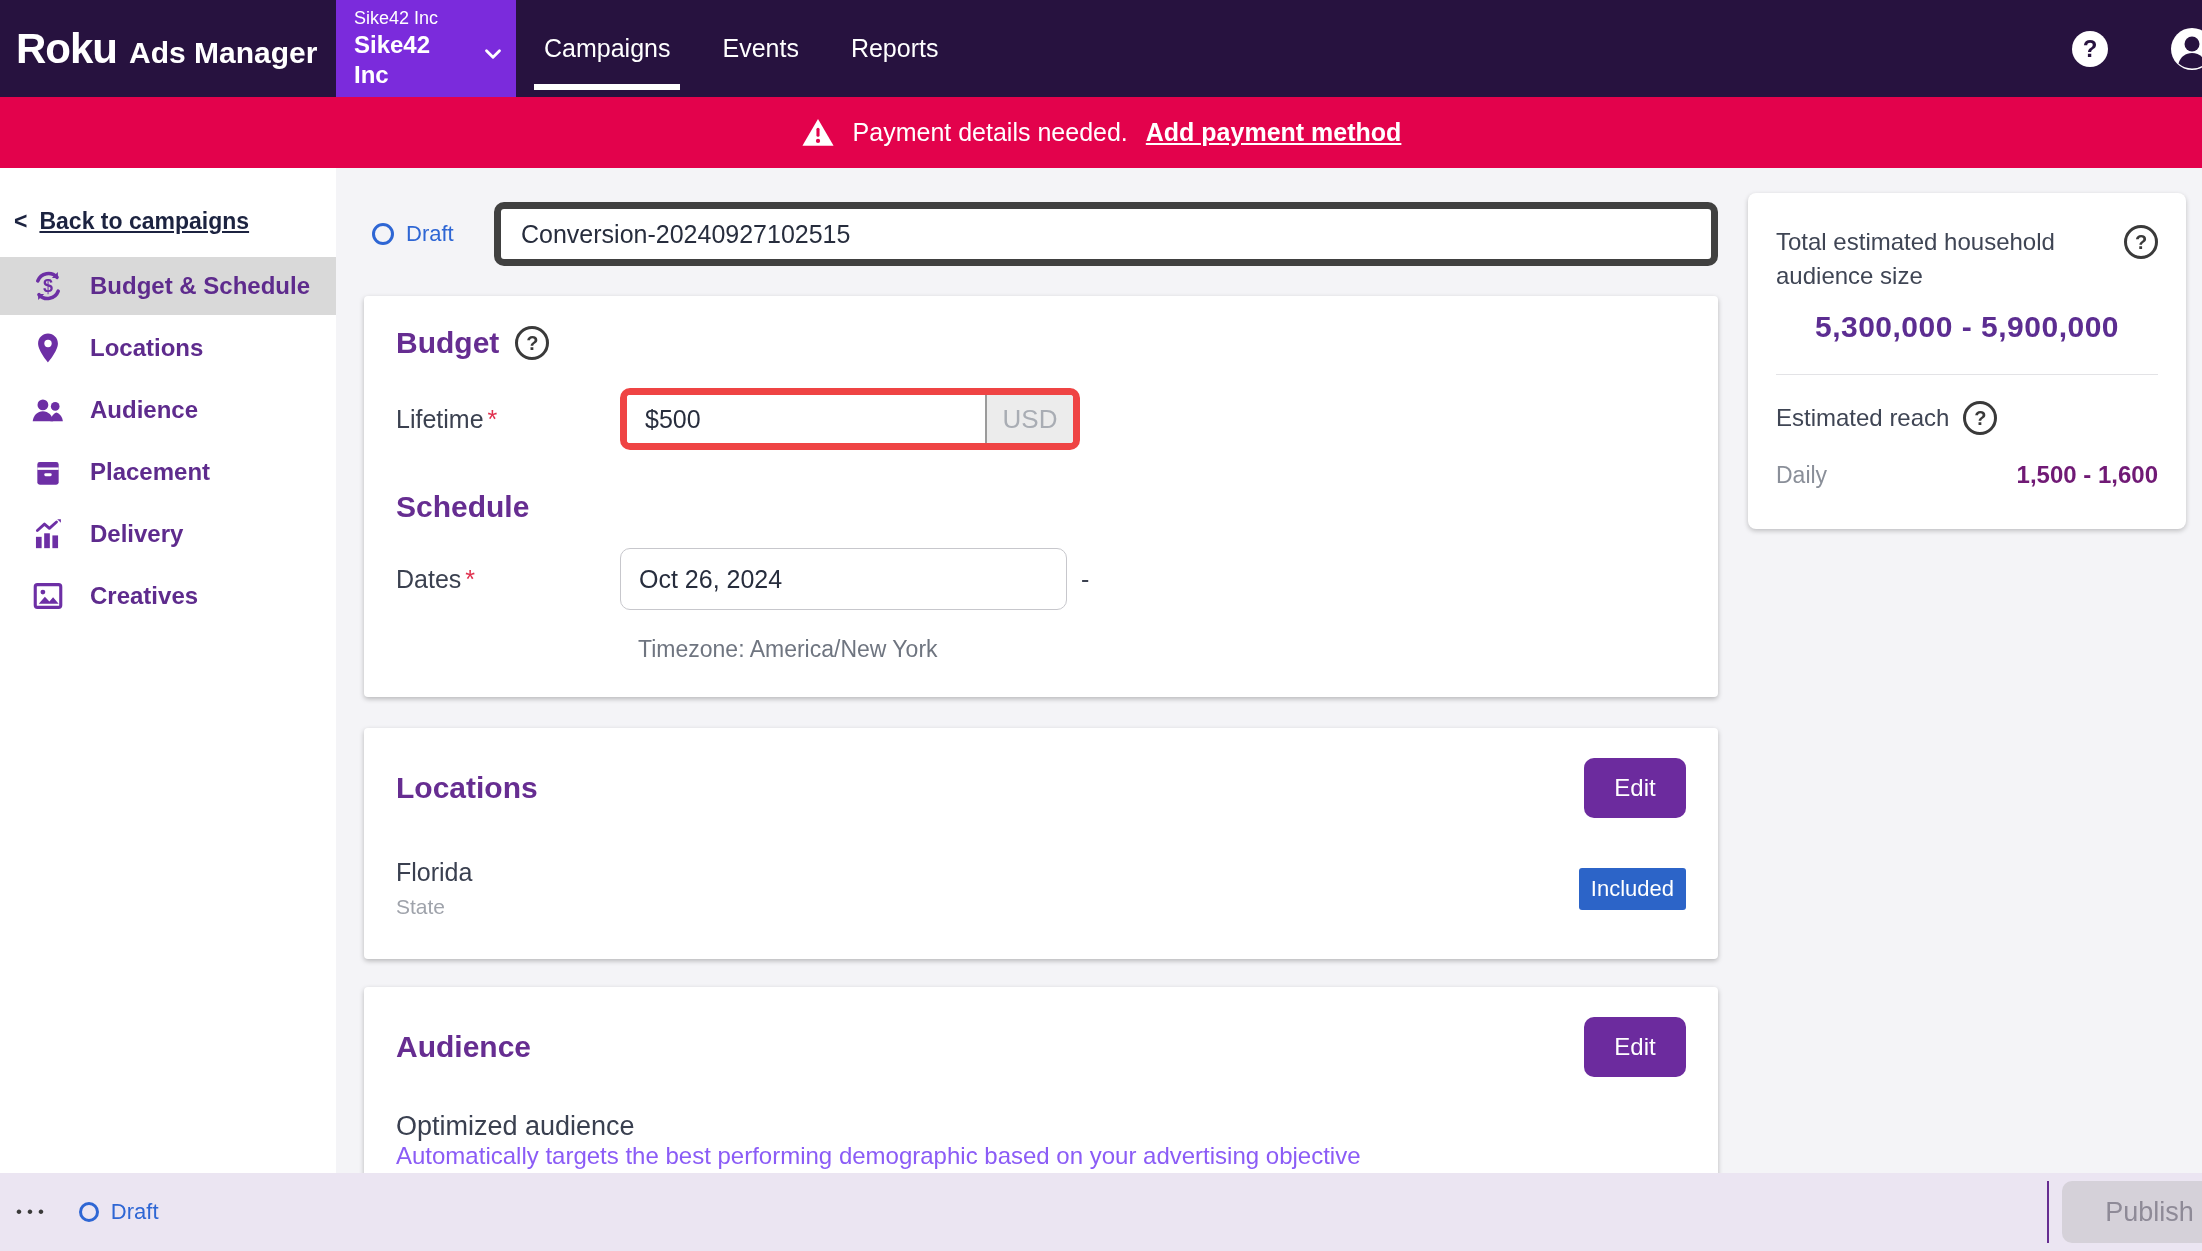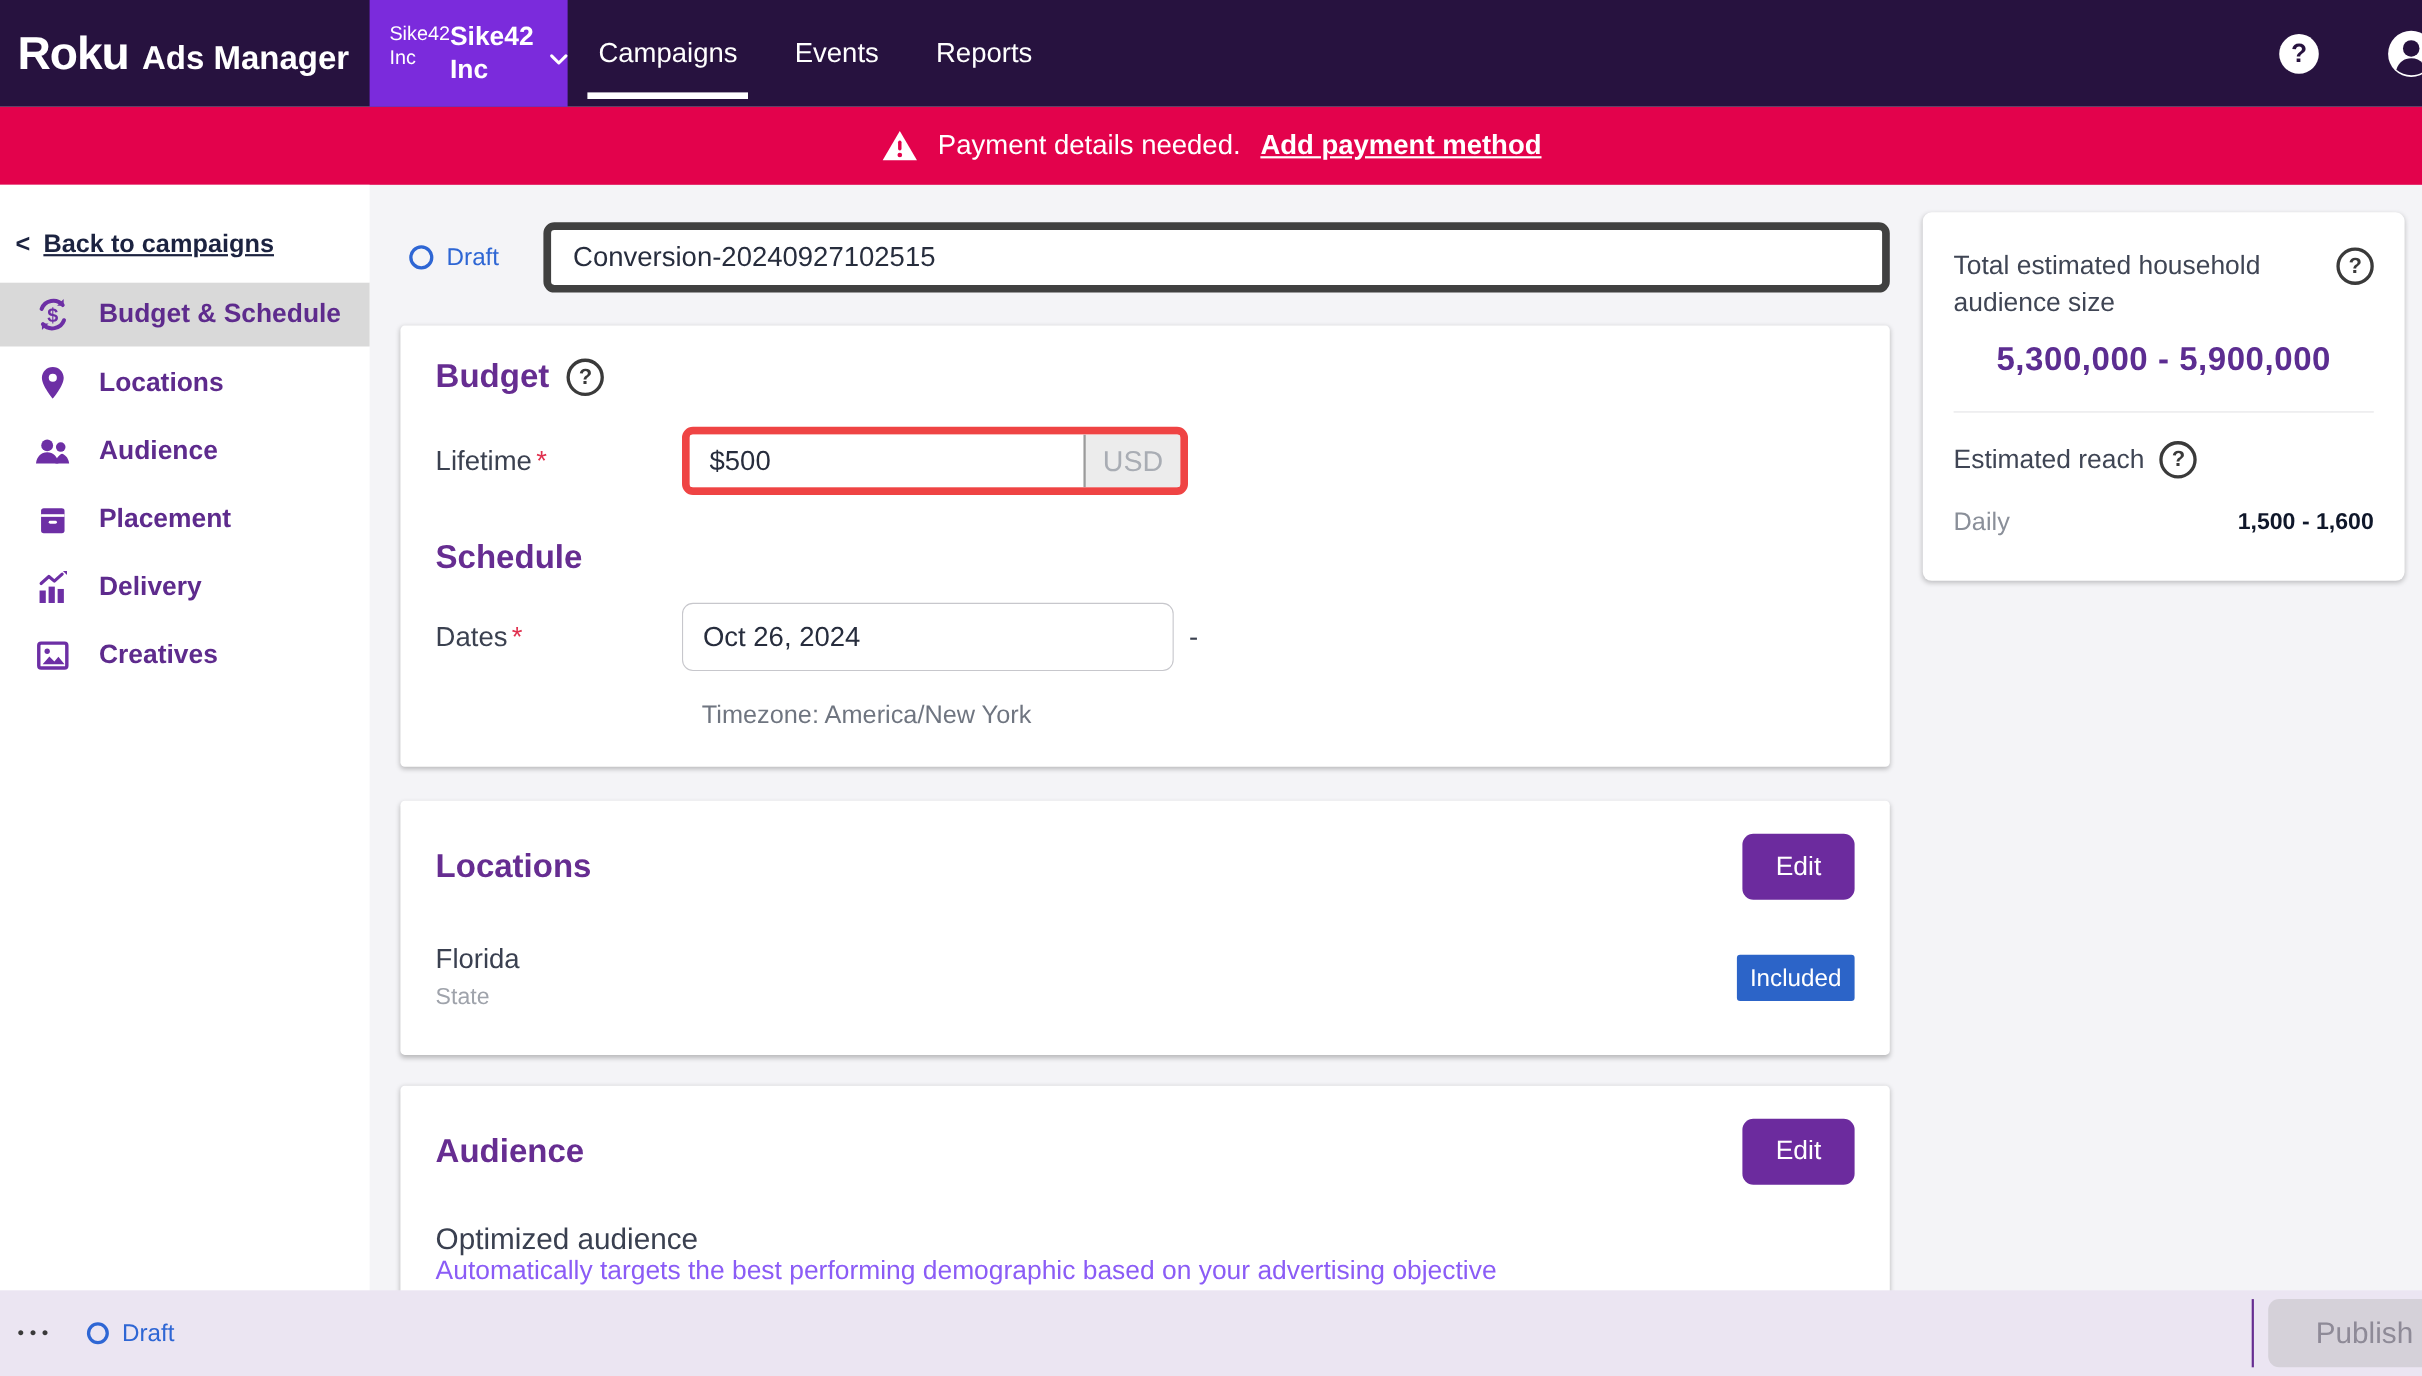--- a/index.html
+++ b/index.html
@@ -5,21 +5,21 @@
   * { margin:0; padding:0; box-sizing:border-box; font-family:"Liberation Sans", sans-serif; }
   html,body { width:2202px; height:1251px; overflow:hidden; background:#f4f4f7; }
   #app { position:relative; width:2202px; height:1251px; overflow:hidden; background:#f4f4f7; }
 
   
   .navbar { height:97px; background:#27123f; display:flex; align-items:center; color:#fff; position:relative; }
   .brand { width:336px; flex:0 0 336px; display:flex; align-items:baseline; padding-left:16px; gap:12px; }
   .brand-logo { font-size:42px; font-weight:800; letter-spacing:-1px; }
   .brand-suffix { font-size:30px; font-weight:600; }
   .account-box { width:180px; height:97px; background:#7b2bdc; display:flex; align-items:center; padding:0 10px 0 18px; cursor:pointer; }
-  .account-text { display:flex; flex-direction:row; line-height:1.25; }
+  .account-text { display:flex; flex-direction:column; line-height:1.25; }
   .account-label { font-size:18px; font-weight:400; }
   .account-name { font-size:24px; font-weight:700; }
   .account-chevron { margin-left:10px; margin-top:10px; }
   .nav-links { display:flex; margin-left:26px; gap:48px; height:97px; align-items:center; }
   .nav-link { position:relative; font-size:25px; font-weight:500; color:#fff; padding:0 2px; cursor:pointer; }
   .nav-link.active::after { content:""; position:absolute; left:-8px; right:-8px; bottom:-27px; height:6px; background:#fff; }
   .nav-right { margin-left:auto; display:flex; align-items:center; gap:62px; padding-right:0; }
   .help-bubble { width:36px; height:36px; border-radius:50%; background:#fff; color:#27123f; font-weight:800; font-size:24px; display:flex; align-items:center; justify-content:center; cursor:pointer; }
   .profile-icon { width:44px; height:44px; margin-right:-12px; cursor:pointer; flex:0 0 auto; }
 
@@ -79,21 +79,21 @@
   
   .estimate-panel { position:absolute; left:1412px; top:25px; width:438px; background:#fff; border-radius:8px; box-shadow:0 2px 5px rgba(0,0,0,0.22); padding:32px 28px 40px; }
   .est-head { display:flex; justify-content:space-between; }
   .est-title { width:300px; font-size:24px; color:#3f4554; line-height:1.4; }
   .est-number { margin-top:18px; text-align:center; font-size:30px; font-weight:800; color:#5c2d91; letter-spacing:0.5px; }
   .est-divider { border:none; border-top:1px solid #e3e3e6; margin:30px 0 26px; }
   .reach-head { display:flex; align-items:center; gap:14px; }
   .reach-title { font-size:24px; color:#3f4554; }
   .daily-row { display:flex; justify-content:space-between; align-items:center; margin-top:26px; }
   .daily-label { font-size:23px; color:#8a8f99; }
-  .daily-value { font-size:21px; font-weight:800; color:#0f172a; }
+  .daily-value { font-size:24px; font-weight:800; color:#701a75; }
   .freq-note { margin-top:18px; font-size:24px; color:#3f4554; line-height:1.45; }
   .freq-note b { color:#4f2d7f; font-weight:800; }
 
   
   .footer-bar { position:absolute; left:0; bottom:0; width:2202px; height:78px; background:#ebe5f2; display:flex; align-items:center; z-index:10; }
   .more-dots { margin-left:16px; color:#3a3a3a; font-size:17px; letter-spacing:5px; cursor:pointer; }
   .footer-chip { display:flex; align-items:center; gap:12px; margin-left:30px; }
   .footer-chip .status-circle { width:20px; height:20px; }
   .footer-chip .lbl { color:#2e66d4; font-size:22px; }
   .footer-right { margin-left:auto; display:flex; align-items:center; }

